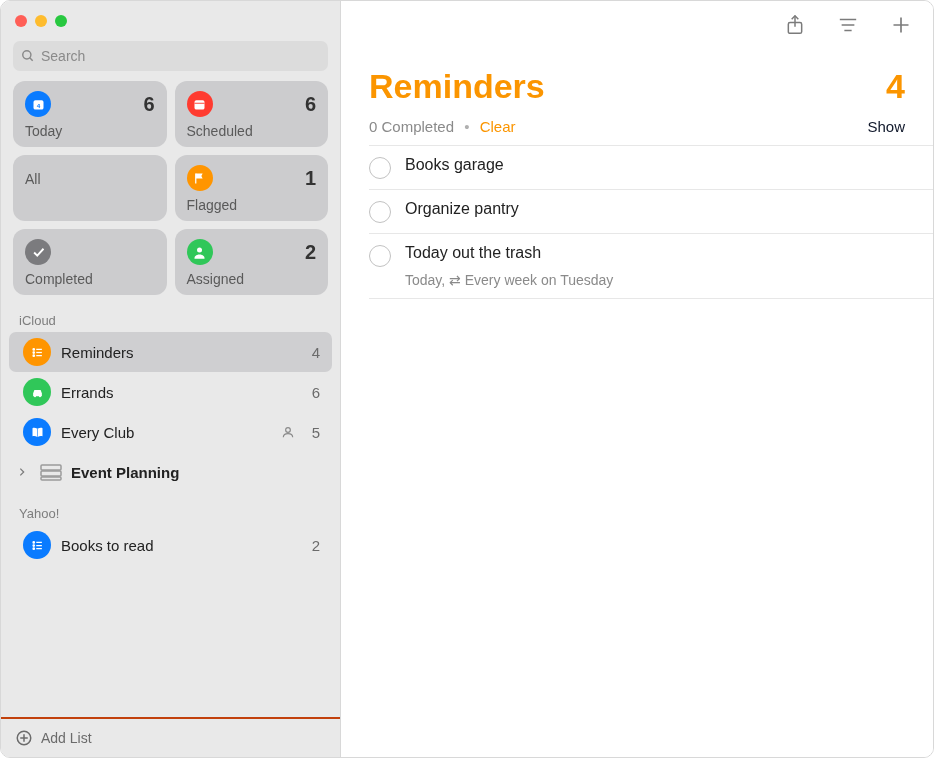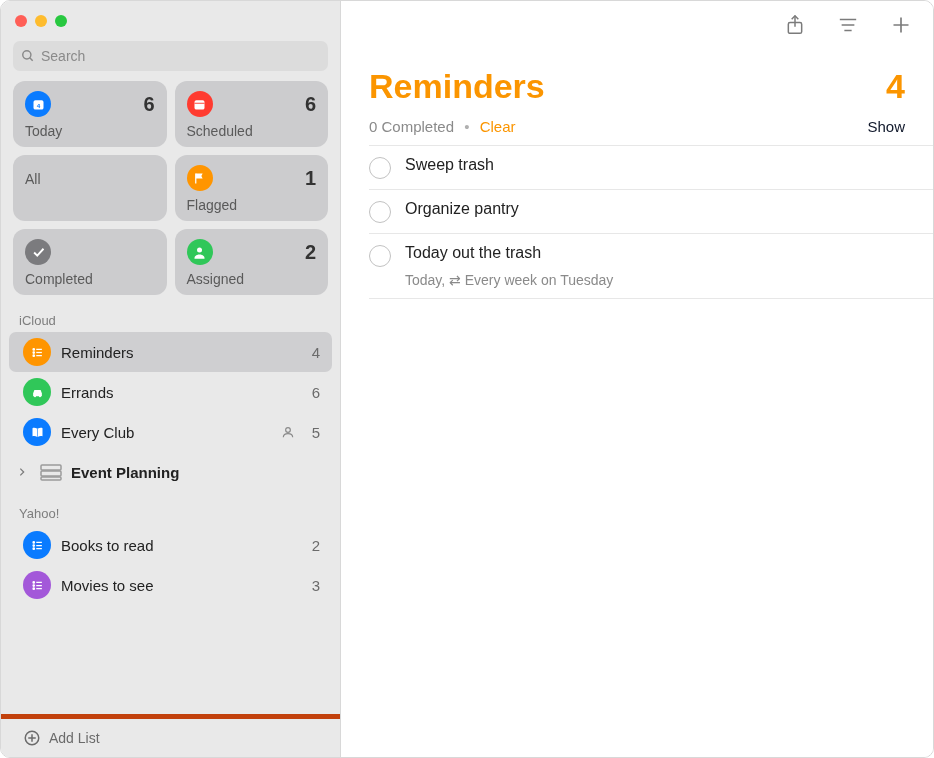--- a/index.html
+++ b/index.html
@@ -136,22 +136,22 @@
   width: 28px; height: 22px;
   display:flex; align-items:center; justify-content:center;
 }
 .folder-name { font-size: 15px; font-weight: 600; color: #222; }
 
 .add-list {
   margin-top: auto;
   display: flex;
   align-items: center;
   gap: 8px;
-  padding: 10px 22px;
-  border-top: 5px solid #c2410c;
+  padding: 10px 14px;
+  border-top: 2px solid #c2410c;
   color: #6b6b6b;
   font-size: 14px;
   cursor: pointer;
   background: #e9e9e9;
 }
 
 
 .main {
   flex: 1;
   background: #fff;
@@ -384,35 +384,20 @@
               <line x1="10" y1="7" x2="19" y2="7"></line>
               <circle cx="6" cy="12" r="1.2" fill="#fff"></circle>
               <line x1="10" y1="12" x2="19" y2="12"></line>
               <circle cx="6" cy="17" r="1.2" fill="#fff"></circle>
               <line x1="10" y1="17" x2="19" y2="17"></line>
             </svg>
           </div>
       <div class="list-name">Books to read</div>
 
       <div class="list-count">2</div>
-        </div>
-        <div class="list-row">
-      <div class="list-icon" style="background:#a358d9">
-            <svg viewBox="0 0 24 24" fill="none" stroke="#fff" stroke-width="2">
-              <circle cx="6" cy="7" r="1.2" fill="#fff"></circle>
-              <line x1="10" y1="7" x2="19" y2="7"></line>
-              <circle cx="6" cy="12" r="1.2" fill="#fff"></circle>
-              <line x1="10" y1="12" x2="19" y2="12"></line>
-              <circle cx="6" cy="17" r="1.2" fill="#fff"></circle>
-              <line x1="10" y1="17" x2="19" y2="17"></line>
-            </svg>
-          </div>
-      <div class="list-name">Movies to see</div>
-
-      <div class="list-count">3</div>
         </div>
       </div>
 
     <div class="add-list">
       <svg width="18" height="18" viewBox="0 0 24 24" fill="none" stroke="#6b6b6b" stroke-width="2">
           <circle cx="12" cy="12" r="9"></circle>
           <line x1="12" y1="7" x2="12" y2="17"></line>
           <line x1="7" y1="12" x2="17" y2="12"></line>
         </svg>
       <span>Add List</span>
@@ -454,21 +439,21 @@
         <span class="dot">•</span>
         <span class="clear">Clear</span>
       </div>
       <div class="sub-right">Show</div>
     </div>
 
     <div class="items" id="items">
         <div class="item">
     <div class="radio"></div>
     <div class="item-body">
-      <div class="item-title">Sweep trash</div>
+      <div class="item-title">Books garage</div>
 
     </div>
         </div>
         <div class="item">
     <div class="radio"></div>
     <div class="item-body">
       <div class="item-title">Organize pantry</div>
 
     </div>
         </div>

